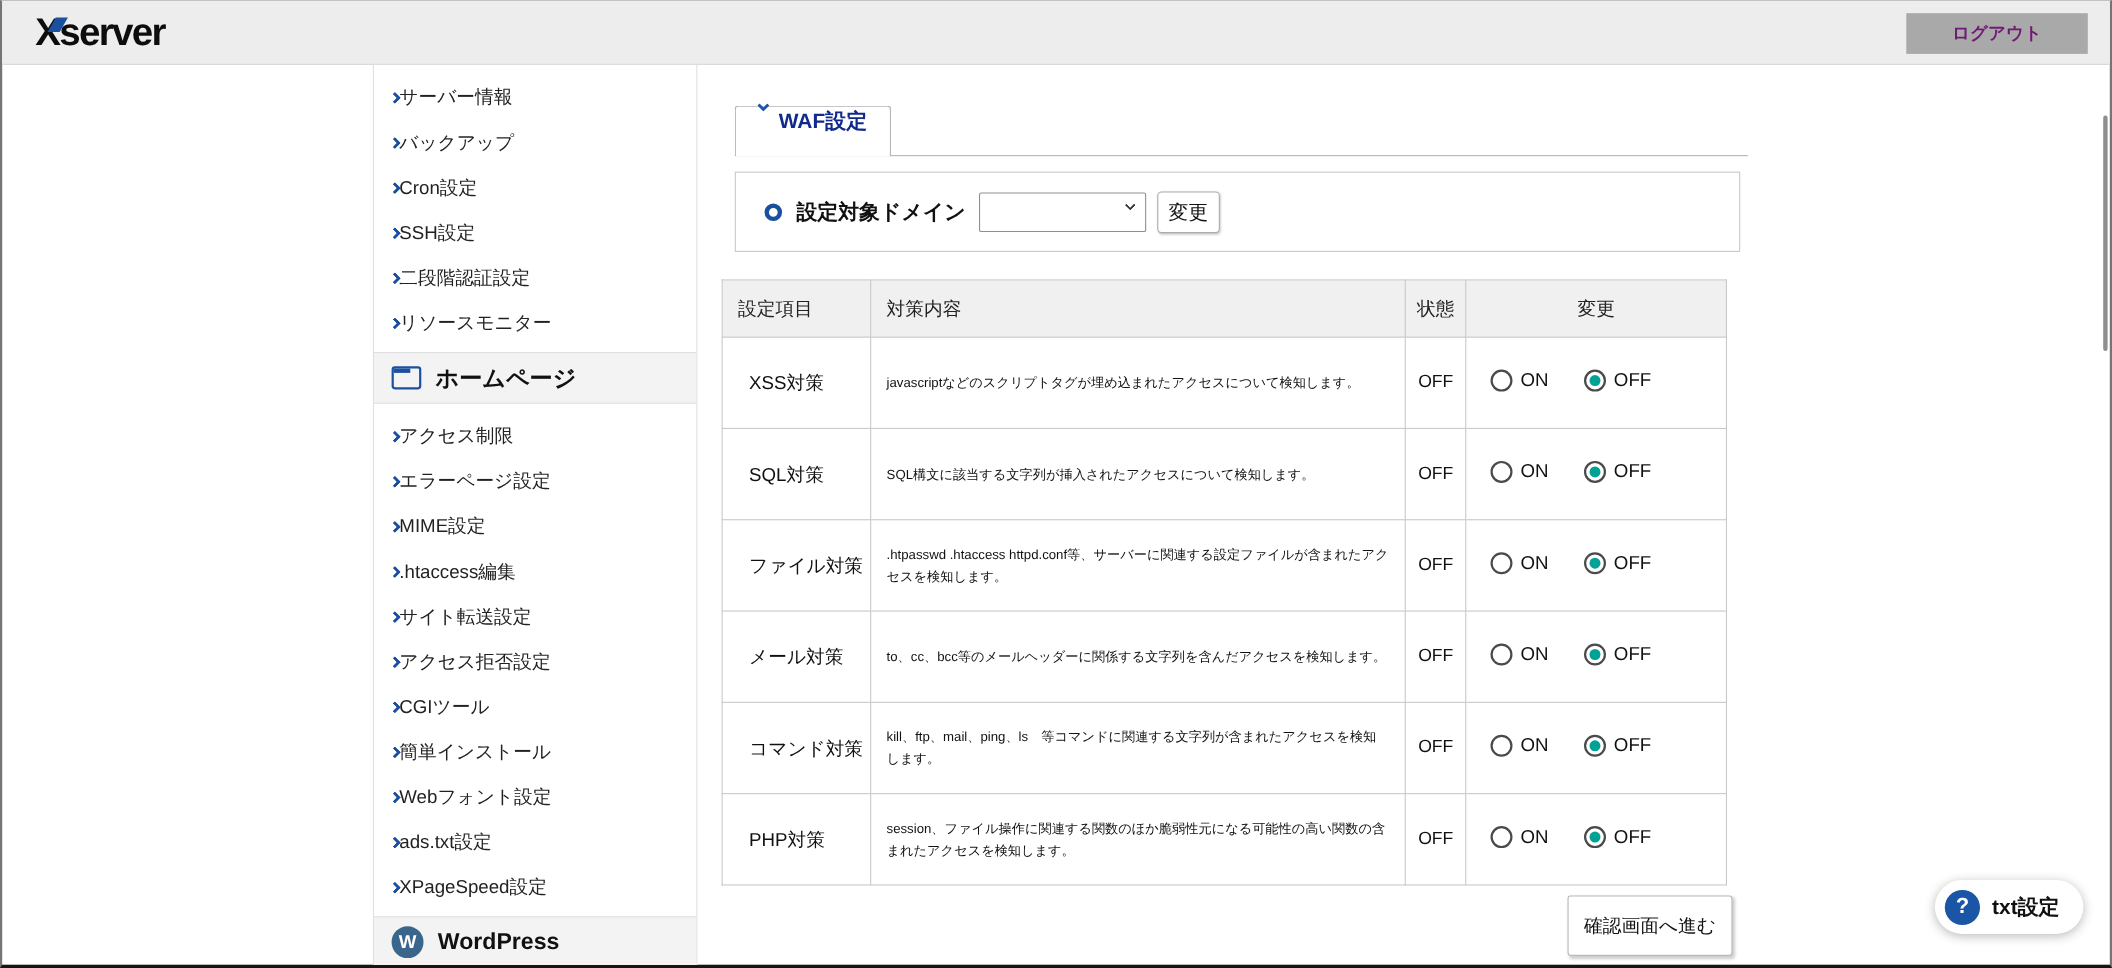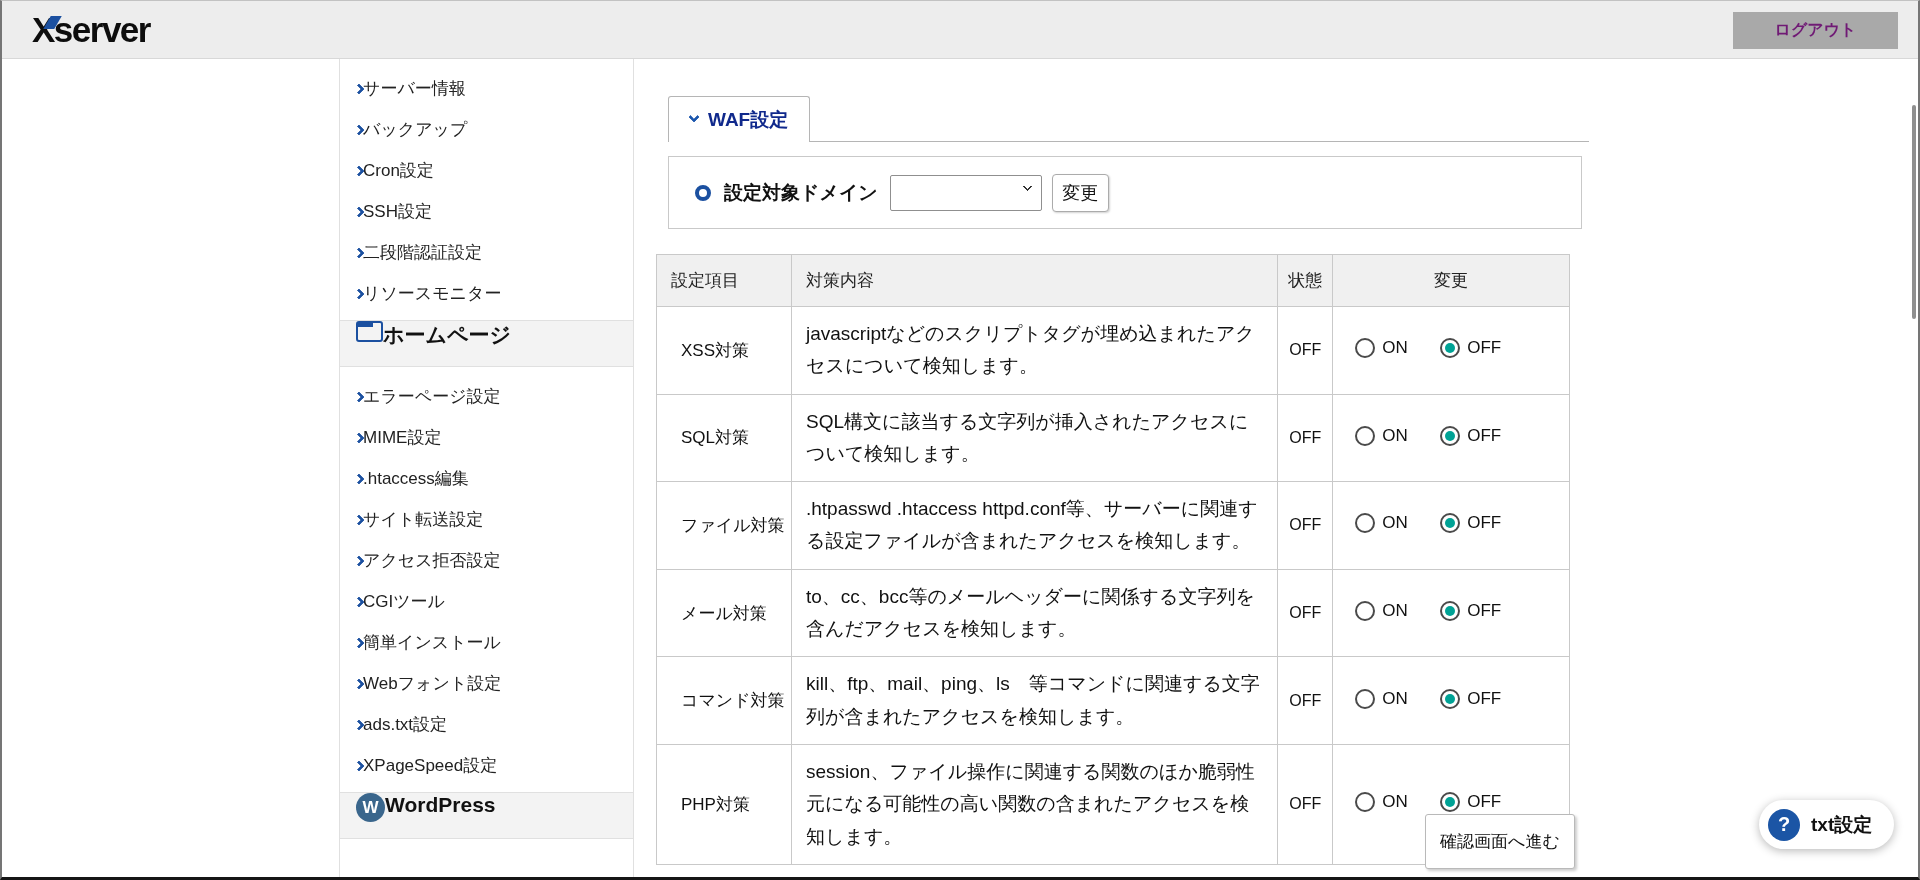--- a/index.html
+++ b/index.html
@@ -43,21 +43,21 @@
     height: 41px; display: flex; align-items: center; 
     padding-left: 15px; font-size: 17px; color: #222; cursor: pointer; white-space: nowrap;
   }
   .chev {
     width: 8px; height: 8px; flex: 0 0 8px;
     border-top: 3px solid var(--brand-blue, #1b50a0);
     border-right: 3px solid var(--brand-blue, #1b50a0);
     transform: rotate(45deg); border-radius: 1px;
   }
   .section-header {
-    height: 47px; display: flex; gap: 0;
+    height: 47px; display: flex; align-items: center; gap: 13px;
     padding-left: 16px; background: var(--section-bg, #f3f3f3);
     border-top: 1px solid #e0e0e0; border-bottom: 1px solid #e0e0e0;
     font-size: 21px; font-weight: 700; color: #111; cursor: pointer;
   }
   .icon-browser {
     width: 27px; height: 21px; border: 2px solid var(--brand-blue, #1b50a0);
     border-radius: 3px; position: relative; flex: 0 0 27px;
   }
   .icon-browser::before {
     content: ""; position: absolute; top: 0; left: 0; width: 64%; height: 4px;
@@ -68,21 +68,21 @@
     background: var(--wordpress-blue, #3a668c); color: #fff;
     display: flex; align-items: center; justify-content: center;
     font-size: 17px; font-weight: 700;
   }
 
   
   .tab-line { position: absolute; left: 666px; top: 140px; width: 921px; height: 1px; background: #b5b5b5; z-index: 1; }
   .tab {
     position: absolute; left: 666px; top: 95px; height: 46px; padding: 0 21px;
     background: #fff; border: 1px solid #b5b5b5; border-bottom: none;
-    border-radius: 3px 3px 0 0; display: flex; align-items: center; gap: 10px;
+    border-radius: 3px 3px 0 0; display: flex; gap: 10px;
     font-size: 19px; font-weight: 700; color: var(--tab-text, #10298c);
     z-index: 2; cursor: pointer;
   }
   .chev-down {
     width: 8px; height: 8px; margin-top: -5px;
     border-top: 3px solid #1b56ad; border-right: 3px solid #1b56ad;
     transform: rotate(135deg); border-radius: 1px;
   }
   .chev-down.dark { border-color: #333; border-width: 2px; width: 7px; height: 7px; }
 
@@ -111,21 +111,21 @@
     border-collapse: collapse; background: #fff;
   }
   .waf-table th, .waf-table td { border: 1px solid var(--border-gray, #c9c9c9); }
   .waf-table th {
     background: var(--table-header-bg, #f0f0f0); height: 52px;
     font-weight: 400; font-size: 17px; color: #222; text-align: left; padding-left: 14px;
   }
   .waf-table th.center { text-align: center; padding-left: 0; }
   .waf-table td { height: 83px; vertical-align: middle; color: #111; }
   .td-name { padding-left: 24px; font-size: 17px; white-space: nowrap; }
-  .td-desc { padding: 11px 14px; font-size: 19px; line-height: 1.7; }
+  .td-desc { padding: 11px 14px; font-size: 12px; line-height: 1.7; }
   .td-status { text-align: center; font-size: 16px; }
   .td-change { padding-left: 22px; }
   .radio-opt { display: inline-flex; align-items: center; margin-right: 28px; cursor: pointer; }
   .radio {
     width: 20px; height: 20px; border: 2px solid #4a4a4a; border-radius: 50%;
     background: #fff; display: inline-block; position: relative;
   }
   .radio.selected::after {
     content: ""; position: absolute; left: 3px; top: 3px; width: 10px; height: 10px;
     border-radius: 50%; background: var(--radio-selected, #00a295);
@@ -197,20 +197,24 @@
           <span>リソースモニター</span>
         </li>
     </ul>
 
     <div class="section-header">
       <span class="icon-browser"></span>
       <span>ホームページ</span>
     </div>
 
     <ul class="menu">
+      <li class="menu-item">
+          <span class="chev"></span>
+          <span>アクセス制限</span>
+        </li>
       <li class="menu-item">
           <span class="chev"></span>
           <span>エラーページ設定</span>
         </li>
       <li class="menu-item">
           <span class="chev"></span>
           <span>MIME設定</span>
         </li>
       <li class="menu-item">
           <span class="chev"></span>

